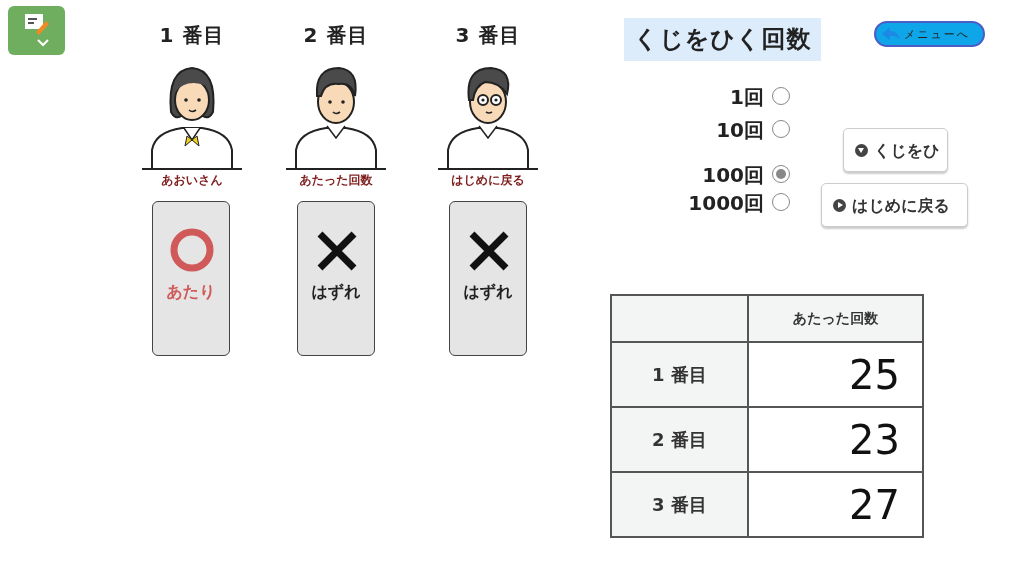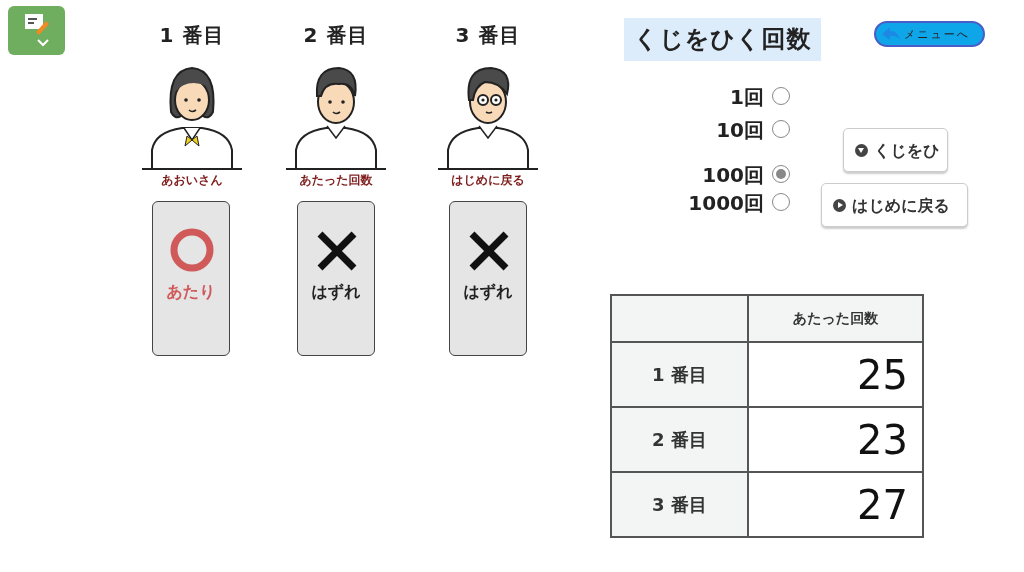--- a/index.html
+++ b/index.html
@@ -36,21 +36,21 @@
   .act-btn .ic { position:absolute; left:11px; top:15px; width:13px; height:13px; border-radius:50%; background:#444; }
   .act-btn .ic::after { content:""; position:absolute; }
   .ic-down::after { left:3px; top:4px; border-left:3.5px solid transparent; border-right:3.5px solid transparent; border-top:5px solid #fff; }
   .ic-right::after { left:5px; top:3px; border-top:3.5px solid transparent; border-bottom:3.5px solid transparent; border-left:5px solid #fff; }
 
   
   table.tally { position:absolute; left:610px; top:294px; border-collapse:collapse; }
   table.tally td, table.tally th { border:2px solid #555; padding:0; }
   table.tally th { height:45px; background:#f3f5f4; font-size:14px; font-weight:bold; color:#333; }
   table.tally td.rowh { width:135px; height:63px; background:#f3f5f4; font-size:18px; font-weight:bold; text-align:center; color:#333; }
-  table.tally td.val { width:175px; height:63px; text-align:right; font-size:40px; padding-right:14px; color:#111; box-sizing:border-box; }
+  table.tally td.val { width:175px; height:63px; text-align:right; font-size:40px; padding-right:22px; color:#111; box-sizing:border-box; }
   table.tally th.corner { width:135px; }
 </style>
 </head>
 <body>
 
 <div class="abs memo-btn">
   <svg width="57" height="49">
     <rect x="17" y="8" width="18" height="15" fill="#fff"></rect>
     <rect x="20" y="12" width="9" height="2" fill="#555"></rect>
     <rect x="20" y="16" width="6" height="2" fill="#555"></rect>

